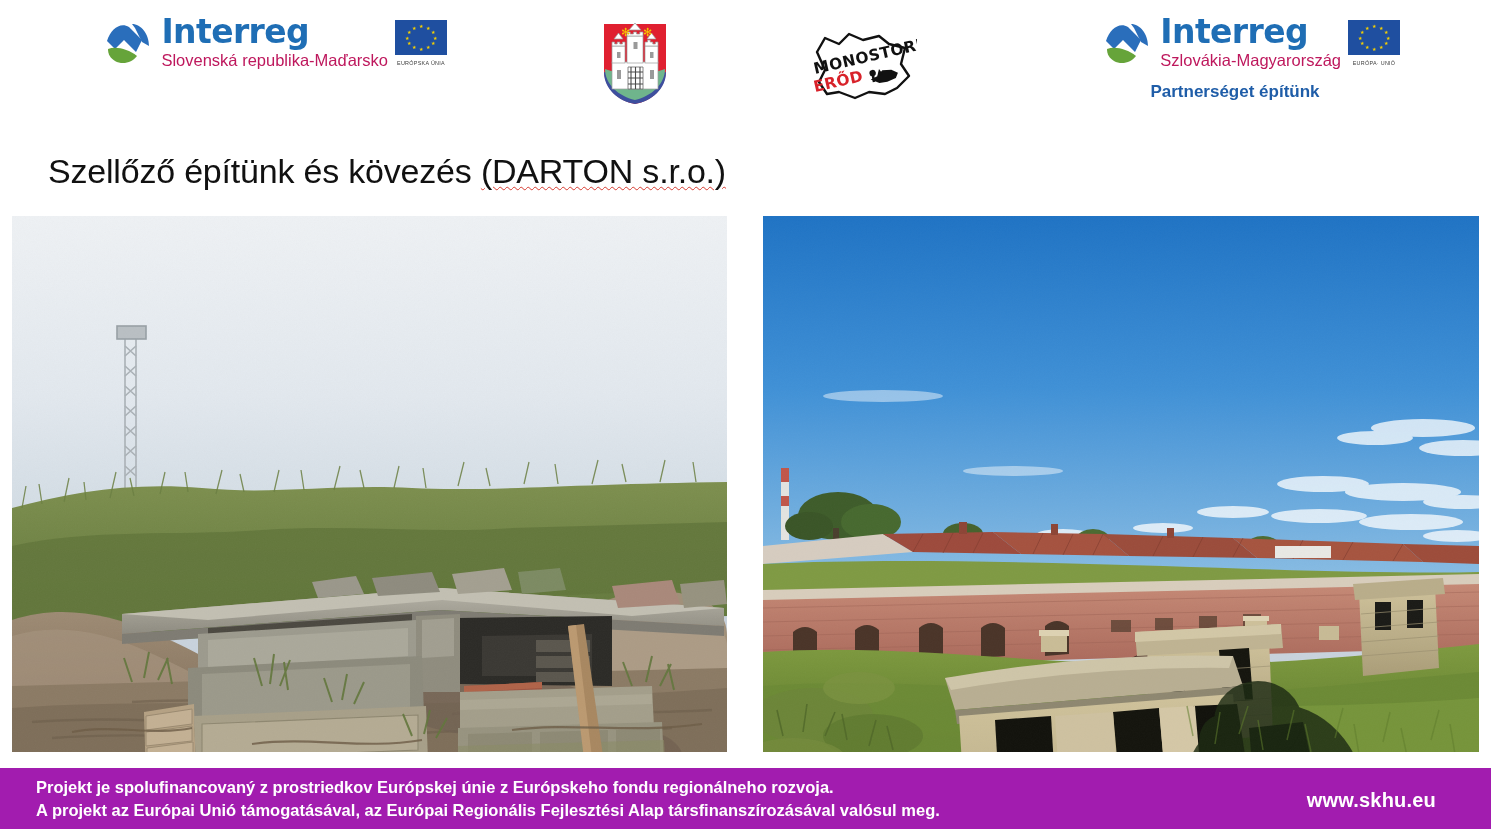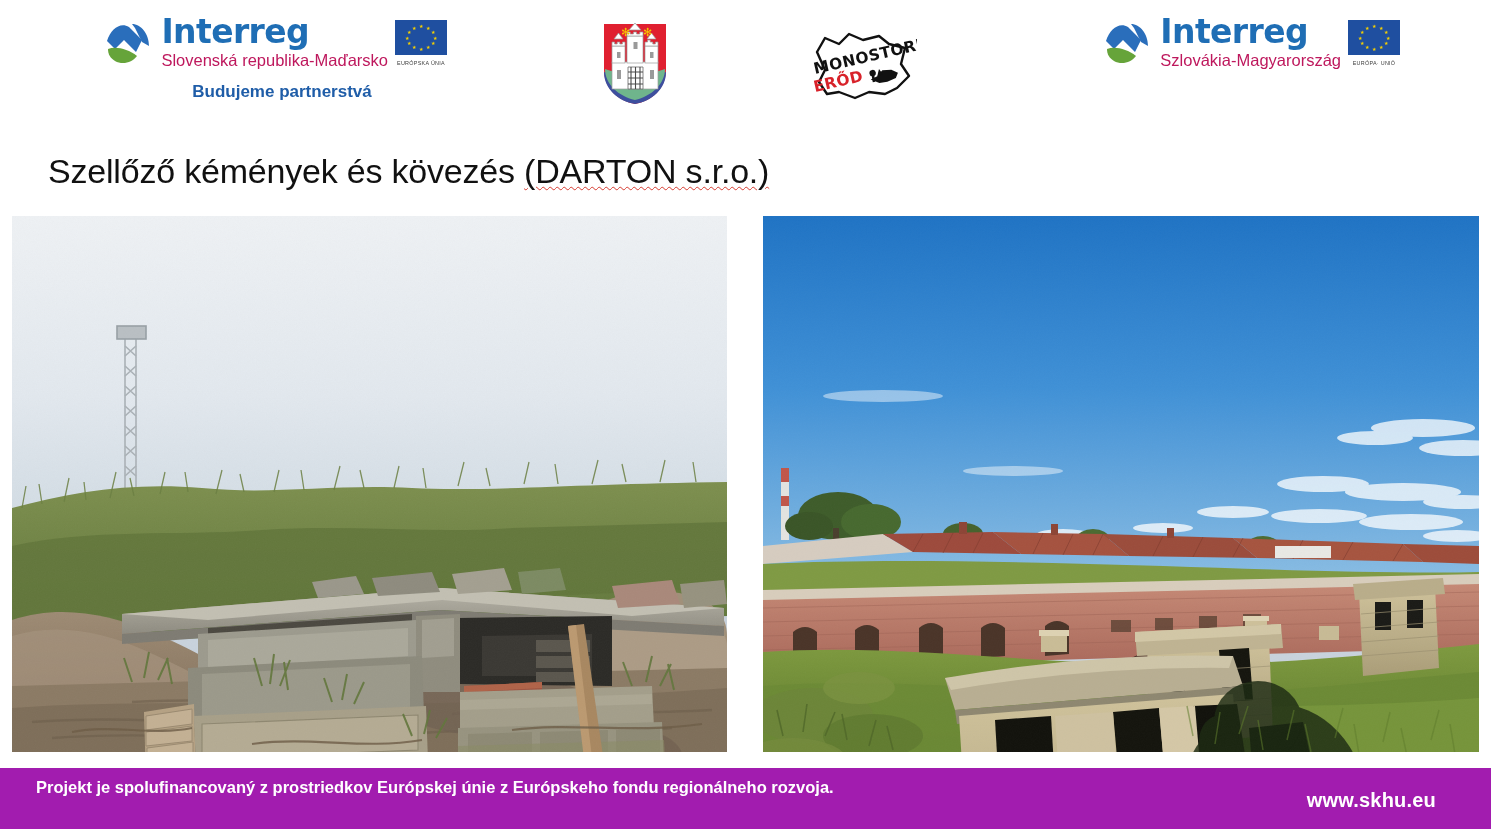--- a/index.html
+++ b/index.html
@@ -198,21 +198,20 @@
           <span class="eu-star" style="left:24px;top:26.5px;">★</span>
           <span class="eu-star" style="left:17px;top:25px;">★</span>
           <span class="eu-star" style="left:12px;top:21px;">★</span>
           <span class="eu-star" style="left:10px;top:15.5px;">★</span>
           <span class="eu-star" style="left:12px;top:10px;">★</span>
           <span class="eu-star" style="left:17px;top:5.6px;">★</span>
         </div>
         <div class="eu-caption">EURÓPSKA ÚNIA</div>
       </div>
     </div>
-    <div class="interreg-tag">Budujeme partnerstvá</div>
   </div>
 
   <div id="coat-of-arms">
     <svg viewBox="0 0 70 84" width="70" height="84">
       <path d="M4 2 H66 V48 C66 66 52 79 35 82 C18 79 4 66 4 48 Z" fill="#e02030"></path>
       <path d="M4 50 C4 67 18 79 35 82 C52 79 66 67 66 50 C52 56 18 56 4 50 Z" fill="#3d4f9e"></path>
       <path d="M5 47 C20 53 50 53 65 47 C65 62 52 74 35 78 C18 74 5 62 5 47 Z" fill="#6fb58c"></path>
 
       <g fill="#ffffff" stroke="#9a9a9a" stroke-width="0.7">
         <rect x="12" y="40" width="46" height="27"></rect>
@@ -286,25 +285,26 @@
           <span class="eu-star" style="left:24px;top:26.5px;">★</span>
           <span class="eu-star" style="left:17px;top:25px;">★</span>
           <span class="eu-star" style="left:12px;top:21px;">★</span>
           <span class="eu-star" style="left:10px;top:15.5px;">★</span>
           <span class="eu-star" style="left:12px;top:10px;">★</span>
           <span class="eu-star" style="left:17px;top:5.6px;">★</span>
         </div>
         <div class="eu-caption">EURÓPA· UNIÓ</div>
       </div>
     </div>
+    <div class="interreg-tag">Partnerséget építünk</div>
   </div>
 </div>
 
 <div id="slide-title">
-  <span>Szellőző kémények és kövezés </span><span class="spellerror">(DARTON s.r.o.)</span>
+  <span>Szellőző építünk és kövezés </span><span class="spellerror">(DARTON s.r.o.)</span>
 </div>
 
 <div class="photo" id="photo-left">
   <svg width="715" height="536" viewBox="0 0 715 536" style="display:block">
     <defs>
       <linearGradient id="skyL" x1="0" y1="0" x2="0" y2="1">
         <stop offset="0%" stop-color="#eef1f4"></stop>
         <stop offset="60%" stop-color="#e2e8ee"></stop>
         <stop offset="100%" stop-color="#d2dce4"></stop>
       </linearGradient>
@@ -732,15 +732,16 @@
                M620 526 l7 -30 M644 540 l-6 -28 M668 524 l8 -30 M692 538 l-5 -30"></path>
     </g>
 
     <rect x="0" y="0" width="716" height="536" filter="url(#grainR)" fill="#ffffff" opacity="0.3"></rect>
   </svg>
 </div>
 
 <div id="footer-bar">
   <div id="footer-text">
     <div>Projekt je spolufinancovaný z prostriedkov Európskej únie z Európskeho fondu regionálneho rozvoja.</div>
+    <div>A projekt az Európai Unió támogatásával, az Európai Regionális Fejlesztési Alap társfinanszírozásával valósul meg.</div>
   </div>
   <div id="footer-url">www.skhu.eu</div>
 </div>
 
 </body></html>

